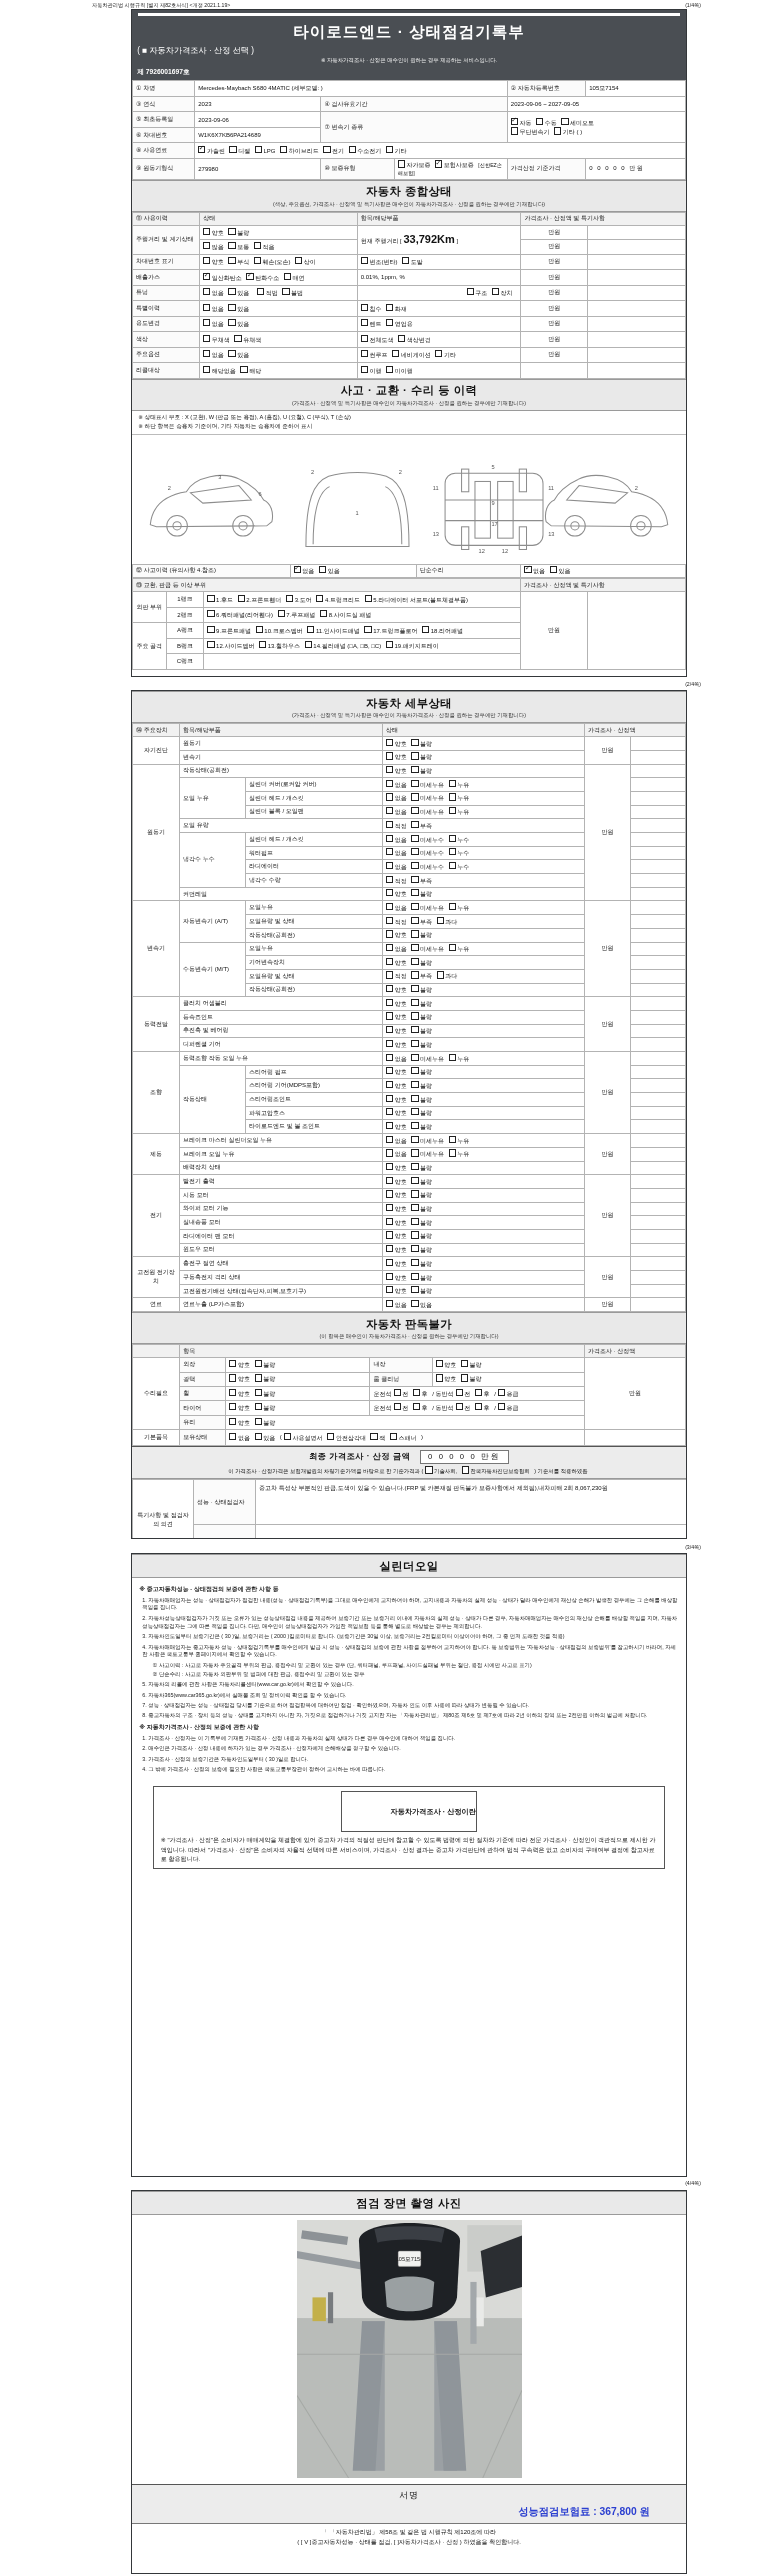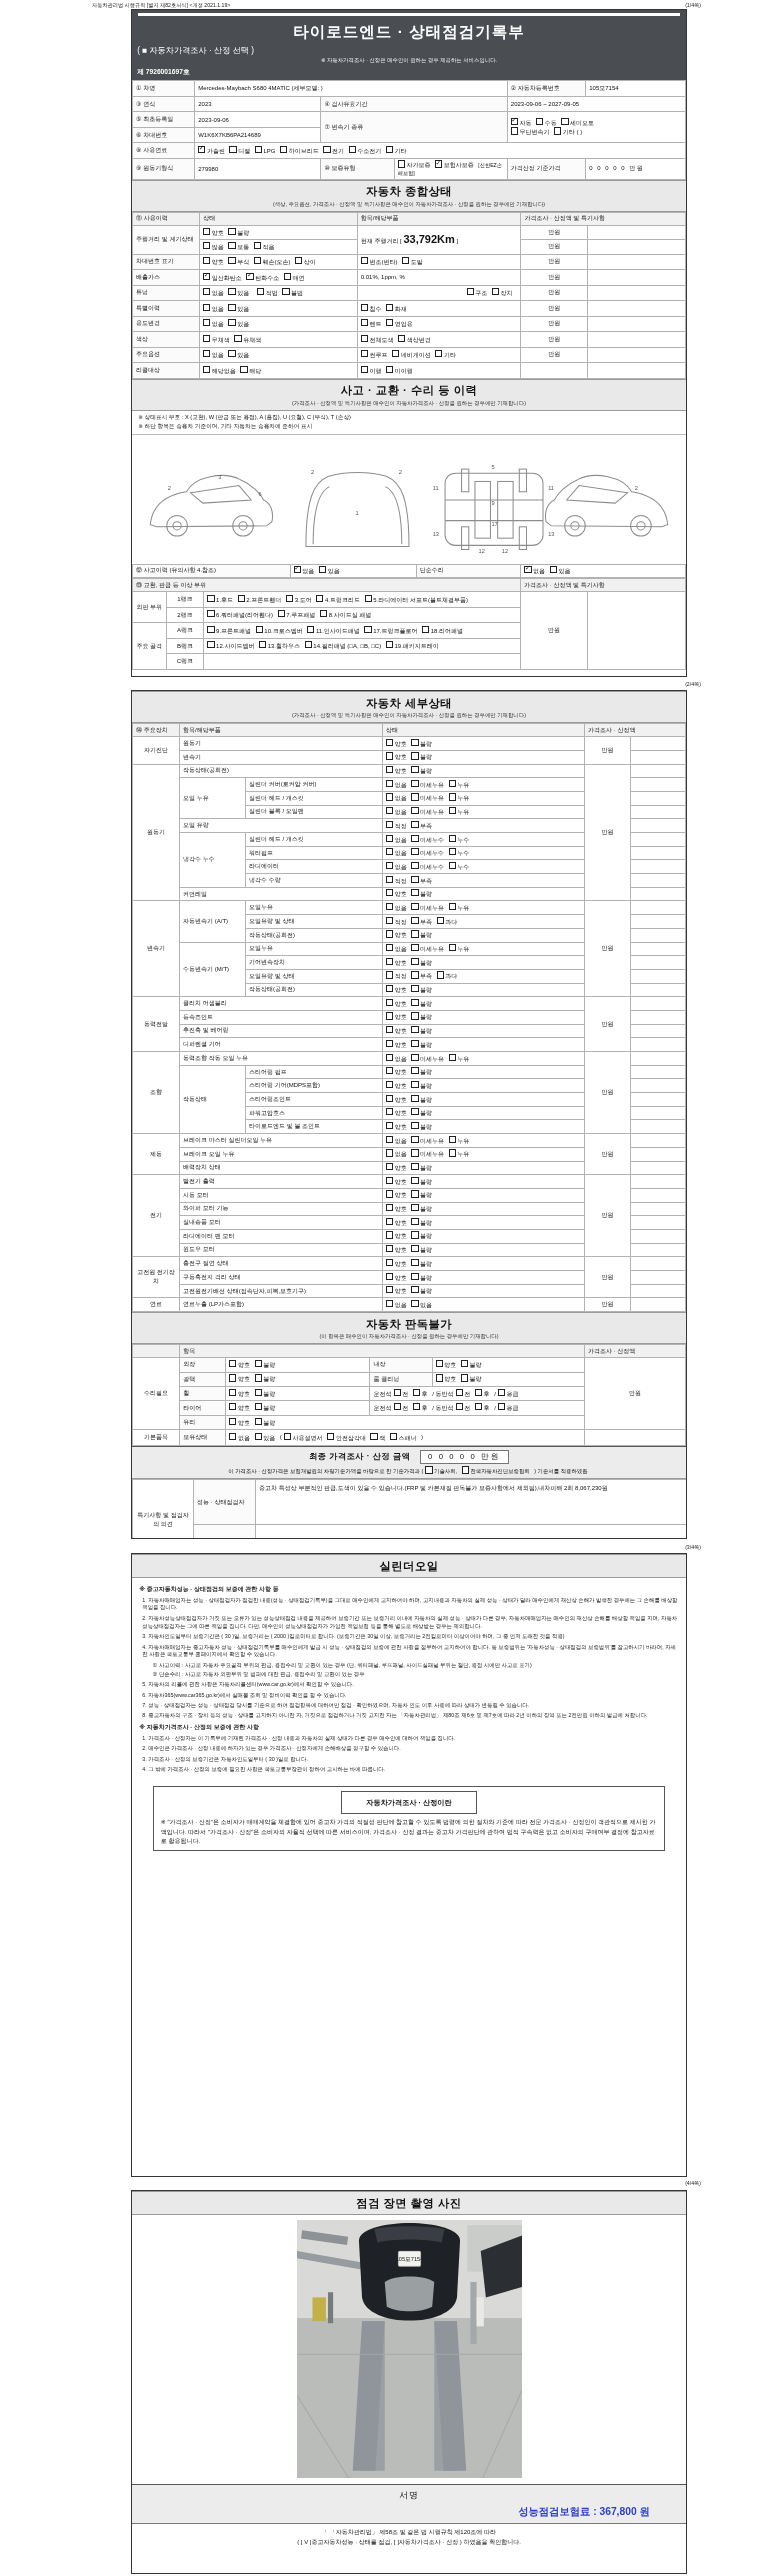--- a/index.html
+++ b/index.html
@@ -36,21 +36,21 @@
   .cb.ck::after{content:"✓";position:absolute;left:-0.5px;top:-2.6px;font-size:6.7px;font-weight:bold;color:#111;}
   .km{font-weight:bold;font-size:11px;}
   .small{font-size:5.2px;}
   .blue{color:#2b3fd0;}
   
   .fineblock{padding:4.1px 7.2px;font-size:5.4px;line-height:1.45;color:#1c1c1c;}
   .fineblock .sec{font-weight:bold;font-size:6px;margin:3.1px 0;}
   .fineblock .itm{margin:2.6px 0 2.6px 3.1px;}
   .fineblock .sub{margin:1px 0 1px 13.4px;}
   .pricebox{border:0.8px solid #555;margin:5.2px 20.6px 6.2px 20.6px;padding:4.1px 7.2px;font-size:6px;line-height:1.55;}
-  .pricebox .ph{text-align:center;font-weight:bold;font-size:7.2px;border:0.8px solid #555;width:134px;margin:0 auto 4.1px auto;padding:5px 0;}
+  .pricebox .ph{text-align:right;font-weight:bold;font-size:7.2px;border:0.8px solid #555;width:134px;margin:0 auto 4.1px auto;padding:14px 0;}
   .center{text-align:center;}
   .finalband{background:#ececec;border-top:1px solid #555;border-bottom:0.5px solid #999;padding:3.1px 5.2px;text-align:center;}
   .finalband .fa{font-size:8.2px;font-weight:bold;letter-spacing:0.5px;}
   .finalband .amt{display:inline-block;border:0.5px solid #777;background:#fff;padding:1px 7.2px;margin-left:7.2px;font-size:7.7px;letter-spacing:2.1px;}
   .finalband .fn{font-size:5.4px;margin-top:2.6px;}
   .signband{background:#ececec;border-top:1px solid #555;border-bottom:0.5px solid #777;padding:5.2px 5.2px 4.1px 5.2px;}
   .signband .sg{text-align:center;font-size:8.8px;font-weight:normal;letter-spacing:1px;}
   .signband .fee{text-align:right;padding-right:31px;font-size:10.3px;font-weight:bold;margin-top:3.1px;}
   .lawlines{padding:4.1px 5.2px;text-align:center;font-size:6px;line-height:1.6;}
   .photoarea{text-align:center;padding:5.2px 0 4.1px 0;}

